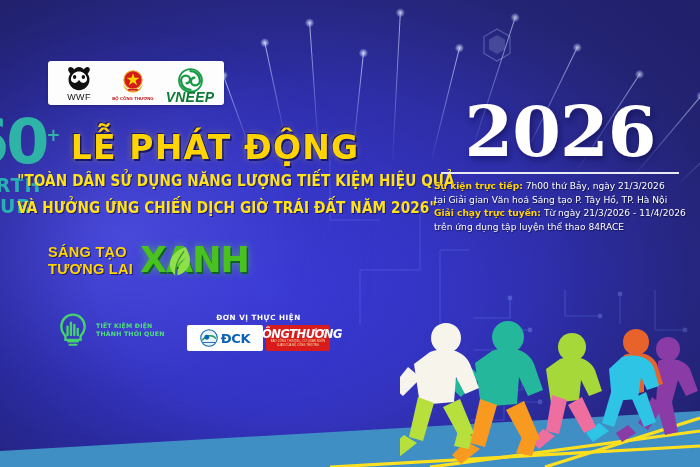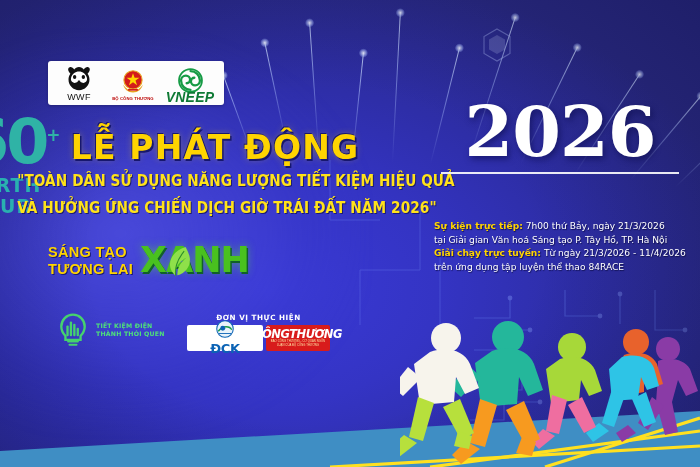--- a/index.html
+++ b/index.html
@@ -147,21 +147,21 @@
   .tkd-txt { font-family:"DejaVu Sans",sans-serif; font-weight:bold; font-size:6.2px; line-height:8px; color:#4fe07a; letter-spacing:.2px; }
 
   .donvi { position:absolute; left:186px; top:313px; width:145px; text-align:center; }
   .donvi-title {
     font-family:"DejaVu Sans",sans-serif; font-weight:bold;
     font-size:7.2px; letter-spacing:.55px; color:#ffffff; margin-bottom:3px;
   }
   .donvi-row { display:flex; gap:3px; justify-content:center; align-items:stretch; height:26px; }
   .dck-box {
     background:#fff; border-radius:2px; width:76px;
-    display:flex; align-items:center; justify-content:center; gap:3px; padding:0 3px;flex-direction:column;
+    display:flex; align-items:center; justify-content:center; gap:3px; padding:0 3px;
   }
   .dck-mark { width:18px; height:18px; }
   .dck-word { font-family:"DejaVu Sans",sans-serif; font-weight:bold; font-size:13px; color:#0b63b5; letter-spacing:-.4px; }
   .ct-box {
     background:#d81b1b; border-radius:2px; width:64px;
     display:flex; flex-direction:column; align-items:center; justify-content:center; padding:1px 2px;
   }
   .ct-word { font-family:"DejaVu Sans",sans-serif; font-weight:bold; font-style:italic; font-size:11.5px; color:#fff; letter-spacing:-.5px; line-height:12px; }
   .ct-sub { font-size:2.7px; color:#ffe9a8; line-height:3.6px; text-align:center; letter-spacing:.1px; }
 
@@ -171,21 +171,21 @@
     font-family:"DejaVu Serif","Liberation Serif", serif;
     font-weight:bold;
     font-size:70px; line-height:70px;
     color:#ffffff;
     letter-spacing:-1px;
     text-align:center;
     text-shadow:2px 3px 6px rgba(10,10,70,.55);
   }
   .year-rule { height:1.6px; background:rgba(255,255,255,.9); margin:5px 6px 0 6px; }
 
-  .details { position:absolute; left:434px; top:180px; width:262px;margin-top:40px; }
+  .details { position:absolute; left:434px; top:180px; width:262px; }
   .det-line {
     font-family:"DejaVu Sans",sans-serif;
     font-size:9.1px; line-height:13.6px;
     color:#ffffff; white-space:nowrap;
     text-shadow:.7px .7px 1px rgba(10,10,60,.8);
   }
   .det-line .k { color:#ffd400; font-weight:bold; }
 
   
   .eh { position:absolute; left:-34px; top:104px; width:76px; }

